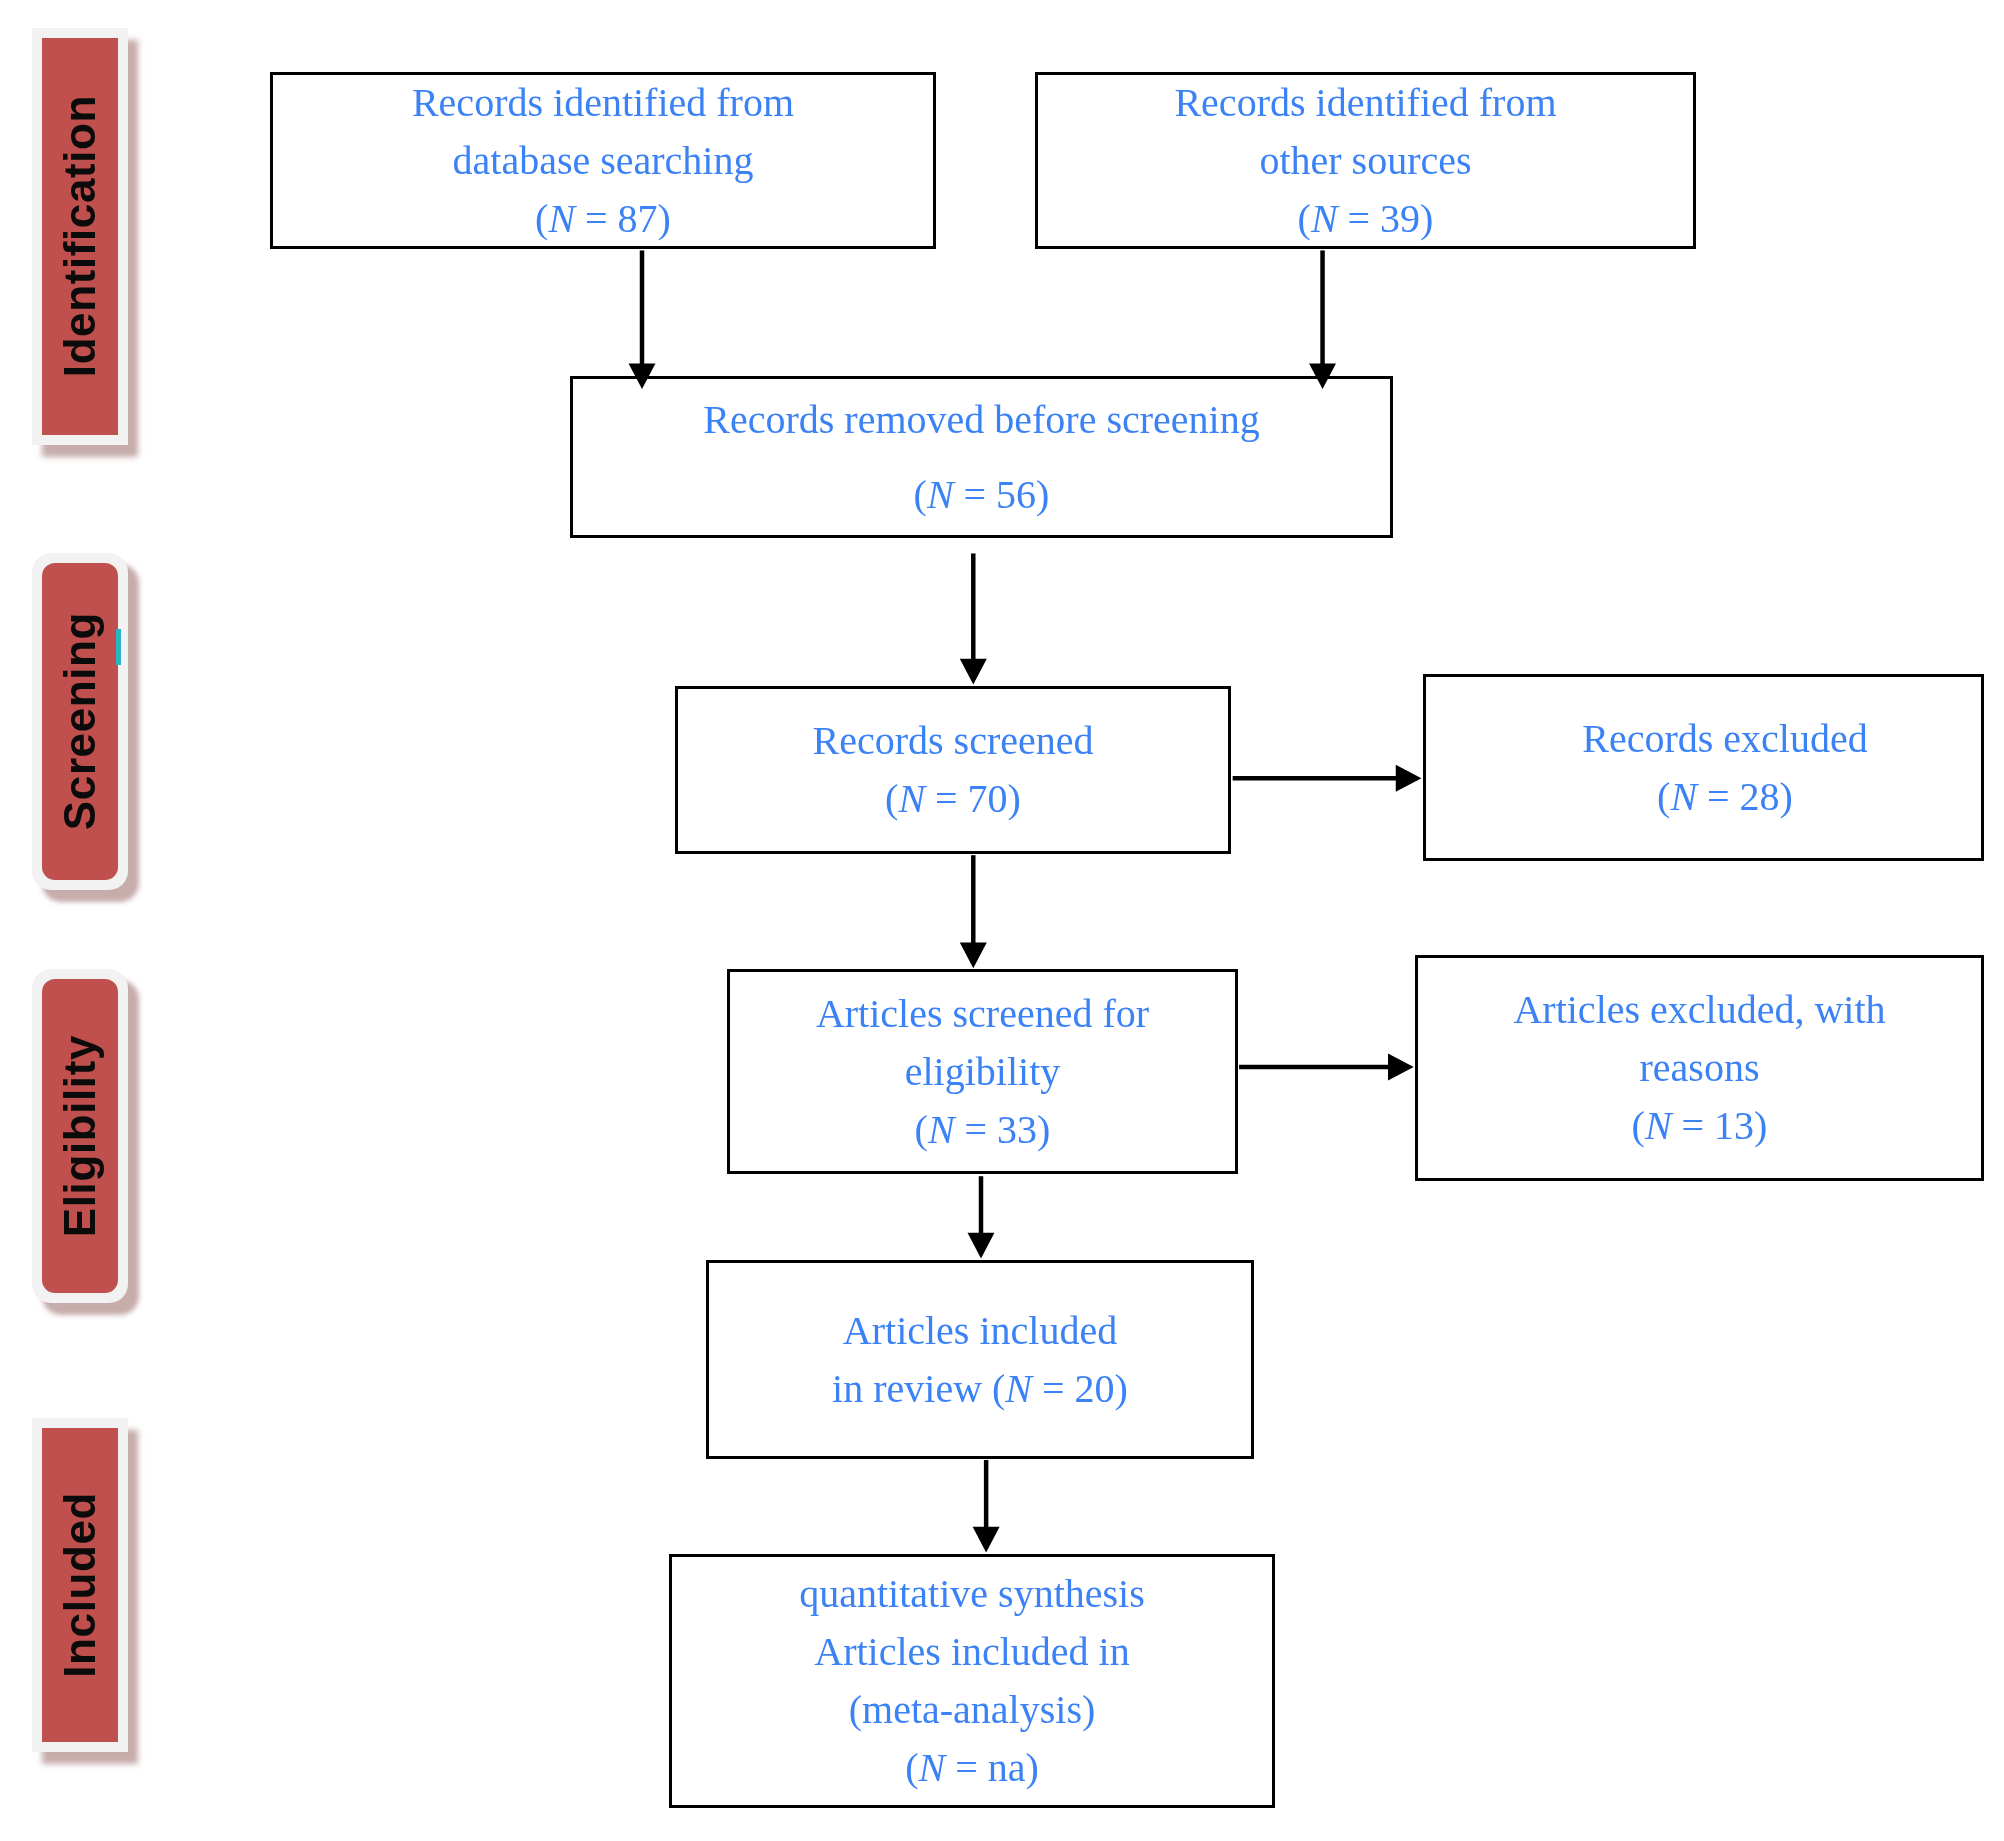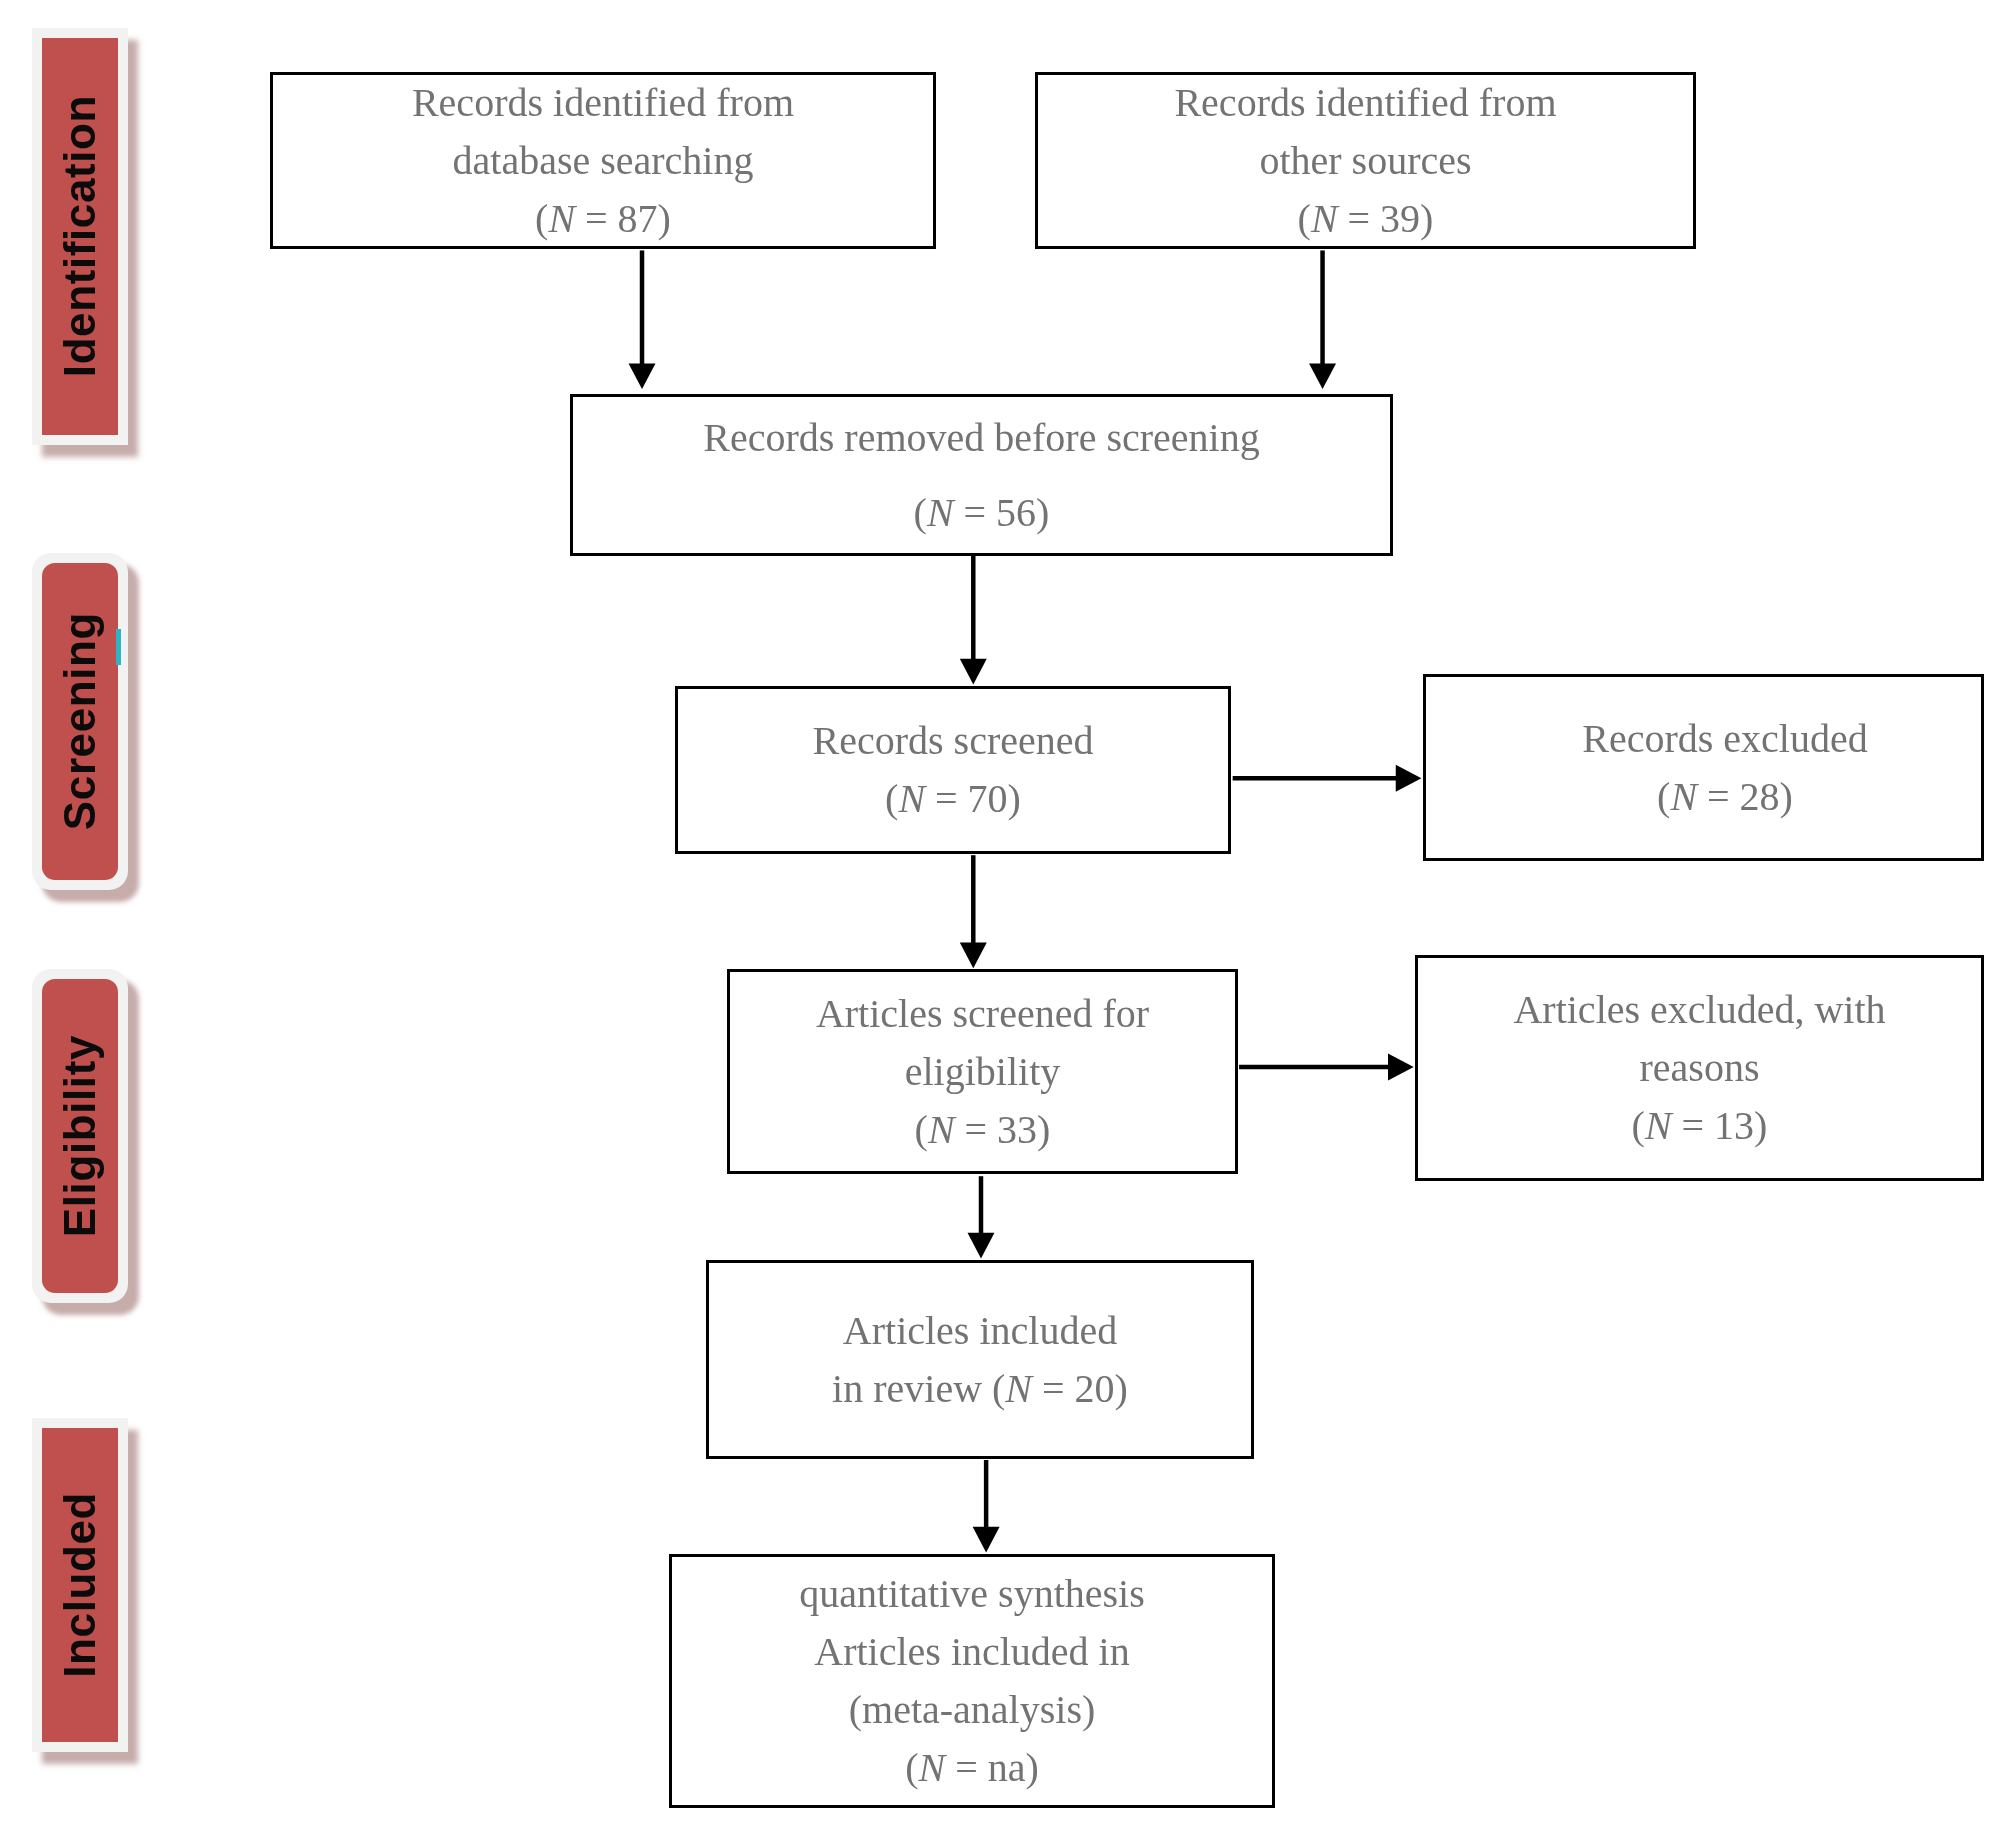--- a/index.html
+++ b/index.html
@@ -62,30 +62,30 @@
   .fbox {
     position: absolute;
     box-sizing: border-box;
     border: 3.9px solid #000000;
     background: #ffffff;
     display: flex;
     flex-direction: column;
     align-items: center;
     justify-content: center;
     text-align: right;
-    color: #737373;
+    color: #3b82f6;
     font-size: 40px;
     line-height: 58px;
   }
   .fbox .line { display: block; }
   .nsym { font-style: italic; }
 
   #box-identified-db     { left: 270px;  top: 72px;  width: 666px; height: 177px; }
   #box-identified-other  { left: 1035px; top: 72px;  width: 661px; height: 177px; }
-  #box-removed           { left: 570px;  top: 394px;  width: 823px; height: 162px; }
+  #box-removed           { left: 570px;  top: 376px;  width: 823px; height: 162px; }
   #box-removed .line-n   { margin-top: 17px; }
   #box-screened          { left: 675px; top: 686px; width: 556px;  height: 168px; }
   #box-excluded-records  { left: 1423px; top: 674px; width: 561px;  height: 187px; padding-left: 43px; }
   #box-assessed          { left: 727px; top: 969px; width: 511px;  height: 205px; }
   #box-excluded-articles { left: 1415px; top: 955px; width: 569px;  height: 226px; }
   #box-included-review   { left: 706px; top: 1260px; width: 548px;  height: 199px; }
   #box-included-quant    { left: 669px; top: 1554px; width: 606px;  height: 254px; }
 
   
   .arrows {

